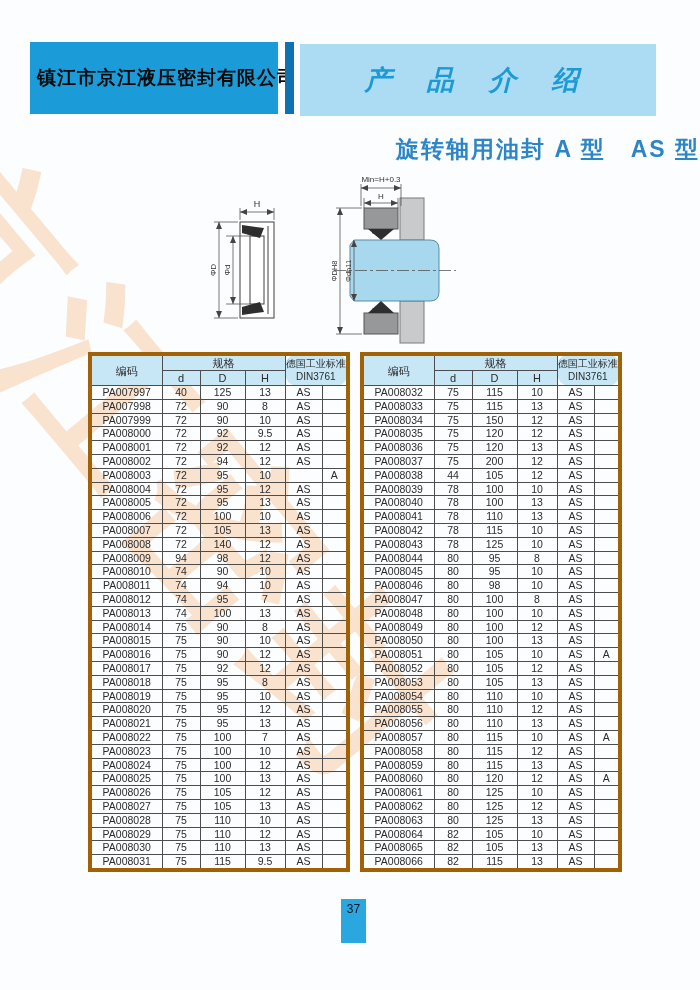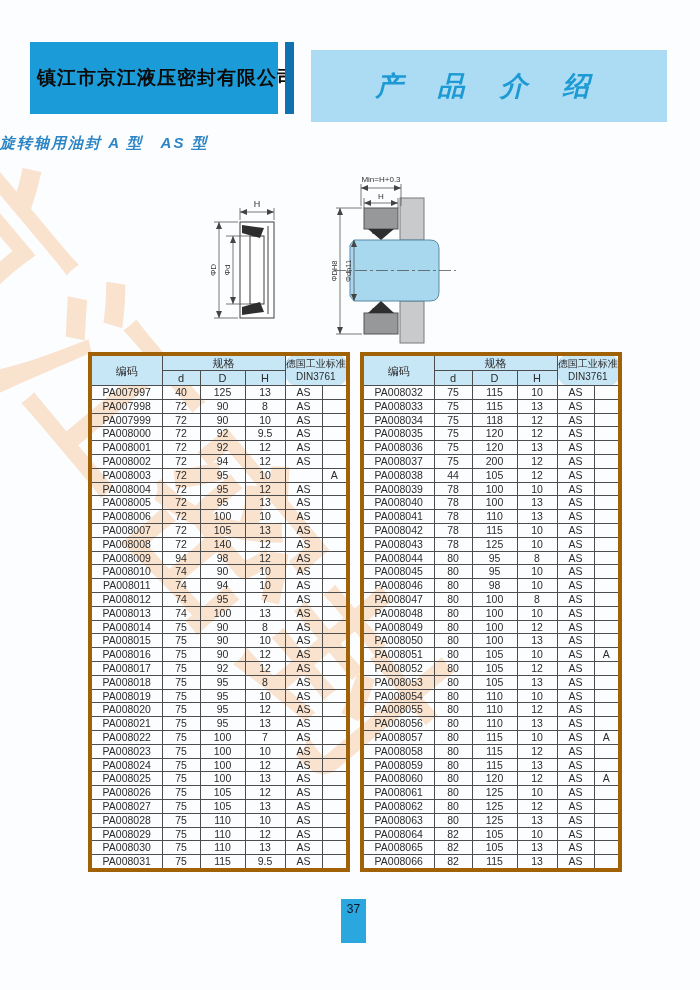--- a/index.html
+++ b/index.html
@@ -27,33 +27,33 @@
   .company {
     font-family:"DejaVu Serif", serif; font-weight:bold;
     font-size:19px; color:#0b0b0b; letter-spacing:1px; white-space:nowrap;
     padding-left:26px;
   }
   .band-divider {
     position:absolute; left:285px; top:42px; width:9px; height:72px;
     background:var(--band-divider); z-index:2;
   }
   .band-light {
-    position:absolute; left:300px; top:50px; width:356px; height:72px;
+    position:absolute; left:300px; top:44px; width:356px; height:72px;
     background:var(--band-light); z-index:2;
-    display:flex; align-items:center; justify-content:center;margin-left:11px;
+    display:flex; align-items:center; justify-content:center;
   }
   .section-title {
     font-family:"DejaVu Serif", serif; font-weight:bold; font-style:italic;
     font-size:27px; color:var(--accent-cyan); letter-spacing:13px; white-space:nowrap;
   }
   
   .page-title {
     position:absolute; left:0; top:134px; width:700px; z-index:2;
-    text-align:left; font-size:15px; font-weight:bold;
-    color:var(--accent-blue); letter-spacing:2px;font-style:italic;
+    text-align:right; font-size:23px; font-weight:bold;
+    color:var(--accent-blue); letter-spacing:2px;
   }
   
   .diagram { position:absolute; left:112px; top:170px; z-index:2; }
   .diagram text { fill:#333; font-family:"Liberation Sans", sans-serif; }
   
   .tablewrap { position:absolute; top:352px; z-index:2; }
   .tablewrap.left  { left:88px; }
   .tablewrap.right { left:360px; }
   table.spec {
     border-collapse:collapse; table-layout:fixed; width:258px;
@@ -524,21 +524,21 @@
           <td>PA008033</td>
           <td>75</td>
           <td>115</td>
           <td>13</td>
           <td>AS</td>
           <td></td>
         </tr>
         <tr>
           <td>PA008034</td>
           <td>75</td>
-          <td>118</td>
+          <td>150</td>
           <td>12</td>
           <td>AS</td>
           <td></td>
         </tr>
         <tr>
           <td>PA008035</td>
           <td>75</td>
           <td>120</td>
           <td>12</td>
           <td>AS</td>

